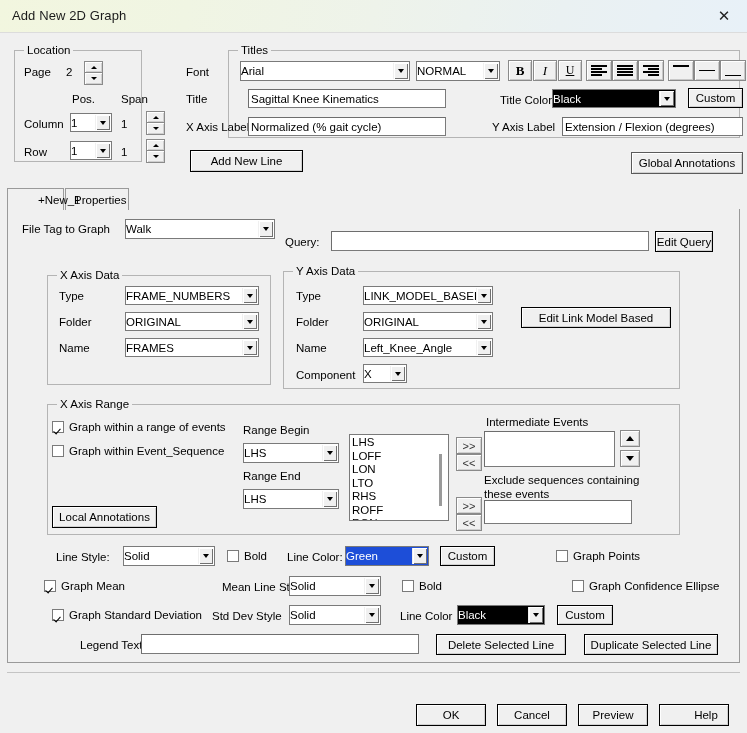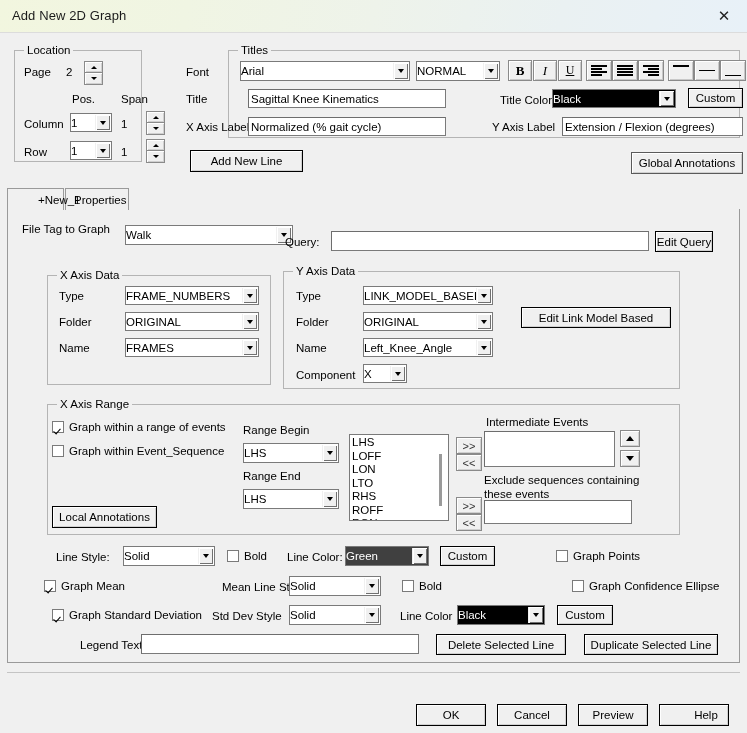--- a/index.html
+++ b/index.html
@@ -331,21 +331,21 @@
       <span>+New_1</span>
     </div>
     <div class="tab" style="left:58px; width:64px; z-index:2;">
       <span>Properties</span>
     </div>
   </div>
 
   <div class="panel"></div>
 
   <div class="lbl" style="left:22px; top:223px;">File Tag to Graph</div>
-  <div class="combo" style="left:125px; top:225px; width:168px; height:20px;justify-content:center;">
+  <div class="combo" style="left:125px; top:219px; width:150px; height:20px;justify-content:center;">
     <span class="cval">Walk</span>
     <span class="arrow"></span>
   </div>
   <div class="lbl" style="left:285px; top:236px;">Query:</div>
   <div class="tbox" style="left:331px; top:231px; width:318px; height:20px;">
     <span></span>
   </div>
   <div class="btn" style="left:655px; top:231px; width:58px; height:21px;">
     <span>Edit Query</span>
   </div>
@@ -472,21 +472,21 @@
   <div class="lbl" style="left:56px; top:551px;">Line Style:</div>
   <div class="combo" style="left:123px; top:546px; width:92px; height:20px;">
     <span class="cval">Solid</span>
     <span class="arrow"></span>
   </div>
   <div class="chk" style="left:227px; top:550px;">
     <span class="box"></span>
     <span class="txt">Bold</span>
   </div>
   <div class="lbl" style="left:287px; top:551px;">Line Color:</div>
-  <div class="combo dark" style="left:345px; top:546px; width:84px; height:20px; background:#404040;">
+  <div class="combo dark" style="left:345px; top:546px; width:84px; height:20px; background:#1d4ed8;">
     <span class="cval">Green</span>
     <span class="arrow"></span>
   </div>
   <div class="btn" style="left:440px; top:546px; width:55px; height:20px;">
     <span>Custom</span>
   </div>
   <div class="chk" style="left:556px; top:550px;">
     <span class="box"></span>
     <span class="txt">Graph Points</span>
   </div>

